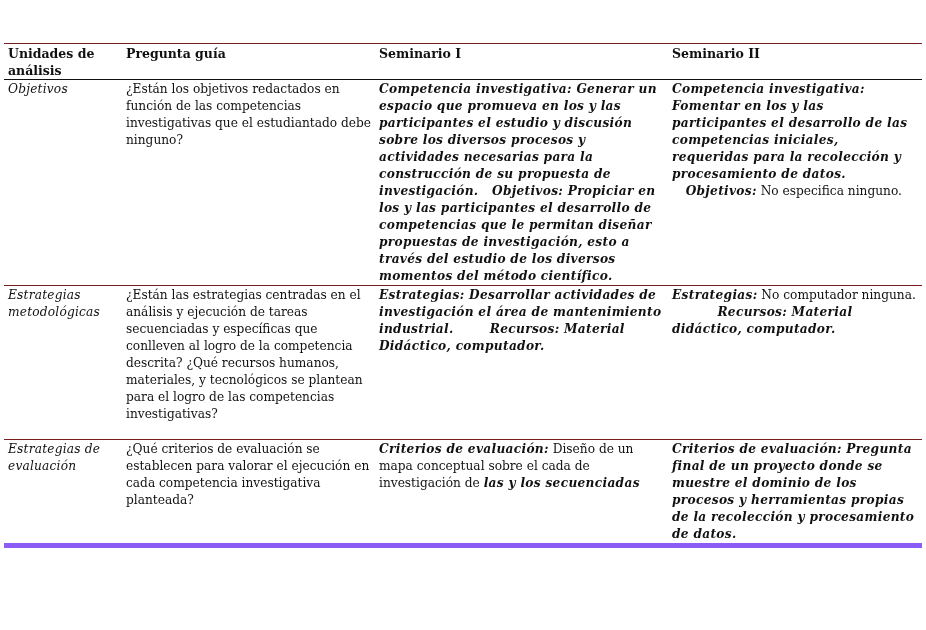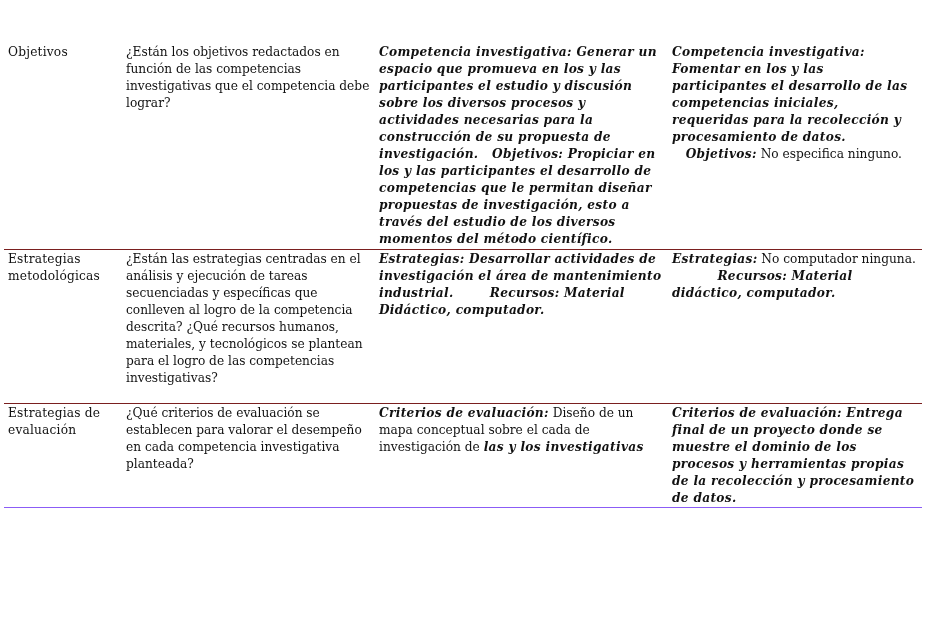--- a/index.html
+++ b/index.html
@@ -9,49 +9,55 @@
     border-collapse: collapse; table-layout: fixed;
     font-family: "DejaVu Serif", serif; color: #111;
   }
   .tbl td, .tbl th {
     vertical-align: top; text-align: left; padding: 1px 4px 0 4px;
     font-size: 12.2px; line-height: 17px; font-weight: normal;
   }
   .tbl tr.hdr th { border-top: 1px solid #7a1f1f; border-bottom: 1px solid #111; font-weight: bold; font-size: 12.5px; }
   .tbl tr.r1 td { border-bottom: 1px solid #7a1f1f; }
   .tbl tr.r2 td { border-bottom: 1px solid #7a1f1f; margin-left: 24px; }
-  .tbl tr.r3 td { border-bottom: 1px solid #8b5cf6; }
-  .unit { font-weight: bold; font-size: 12.5px; letter-spacing: 0.2px; }
+  .tbl tr.r3 td { border-bottom: 5px solid #8b5cf6; }
+  .unit { font-weight: bold; font-size: 12.5px; letter-spacing: 0.2px; font-style: italic; }
   .q { font-family: "DejaVu Serif", serif; font-weight: 300; }
   .it { font-style: italic; letter-spacing: 0.3px; font-weight: bold; }
   col.c1 { width: 118px; } col.c2 { width: 253px; } col.c3 { width: 293px; } col.c4 { width: 254px; }
 </style>
 </head>
 <body>
 
 <table class="tbl">
   <colgroup>
       <col class="c1">
       <col class="c2">
       <col class="c3">
       <col class="c4">
     </colgroup>
   <tbody>
+      <tr class="hdr">
+    <th>Unidades de análisis</th>
+    <th>Pregunta guía</th>
+    <th>Seminario I</th>
+    <th>Seminario II</th>
+  </tr>
   <tr class="r1" style="height:206px">
     <td class="unit">Objetivos</td>
-    <td class="q">¿Están los objetivos redactados en función de las competencias investigativas que el competencia debe lograr?</td>
+    <td class="q">¿Están los objetivos redactados en función de las competencias investigativas que el estudiantado debe ninguno?</td>
     <td><span class="it">Competencia investigativa:</span><span class="it"> Generar un espacio que promueva en los y las participantes el estudio y discusión sobre los diversos procesos y actividades necesarias para la construcción de su propuesta de investigación.</span><span class="it" style="white-space:pre">   Objetivos:</span><span class="it"> Propiciar en los y las participantes el desarrollo de competencias que le permitan diseñar propuestas de investigación, esto a través del estudio de los diversos momentos del método científico.</span></td>
     <td><span class="it">Competencia investigativa:</span><span class="it"> Fomentar en los y las participantes el desarrollo de las competencias iniciales, requeridas para la recolección y procesamiento de datos.</span><span class="it" style="white-space:pre">   Objetivos:</span><span> No especifica ninguno.</span></td>
   </tr>
   <tr class="r2" style="height:154px">
     <td class="unit">Estrategias metodológicas</td>
     <td class="q">¿Están las estrategias centradas en el análisis y ejecución de tareas secuenciadas y específicas que conlleven al logro de la competencia descrita?   ¿Qué recursos humanos, materiales, y tecnológicos se plantean para el logro de las competencias investigativas?</td>
     <td><span class="it">Estrategias:</span><span class="it"> Desarrollar actividades de investigación el área de mantenimiento industrial.</span><span class="it" style="white-space:pre">        Recursos:</span><span class="it"> Material Didáctico, computador.</span></td>
     <td><span class="it">Estrategias:</span><span> No computador ninguna.</span><span class="it" style="white-space:pre">          Recursos:</span><span class="it"> Material didáctico, computador.</span></td>
   </tr>
   <tr class="r3" style="height:103px">
     <td class="unit">Estrategias de evaluación</td>
-    <td class="q">¿Qué criterios de evaluación se establecen para valorar el desempeño en cada competencia investigativa planteada?</td>
-    <td><span class="it">Criterios de evaluación:</span><span> Diseño de un mapa conceptual sobre el cada de investigación de </span><span class="it">las y los investigativas</span></td>
-    <td><span class="it">Criterios de evaluación:</span><span class="it"> Entrega final de un proyecto donde se muestre el dominio de los procesos y herramientas propias de la recolección y procesamiento de datos.</span></td>
+    <td class="q">¿Qué criterios de evaluación se establecen para valorar el ejecución en cada competencia investigativa planteada?</td>
+    <td><span class="it">Criterios de evaluación:</span><span> Diseño de un mapa conceptual sobre el cada de investigación de </span><span class="it">las y los secuenciadas</span></td>
+    <td><span class="it">Criterios de evaluación:</span><span class="it"> Pregunta final de un proyecto donde se muestre el dominio de los procesos y herramientas propias de la recolección y procesamiento de datos.</span></td>
   </tr>
 </tbody>
   </table>
 
 </body></html>

